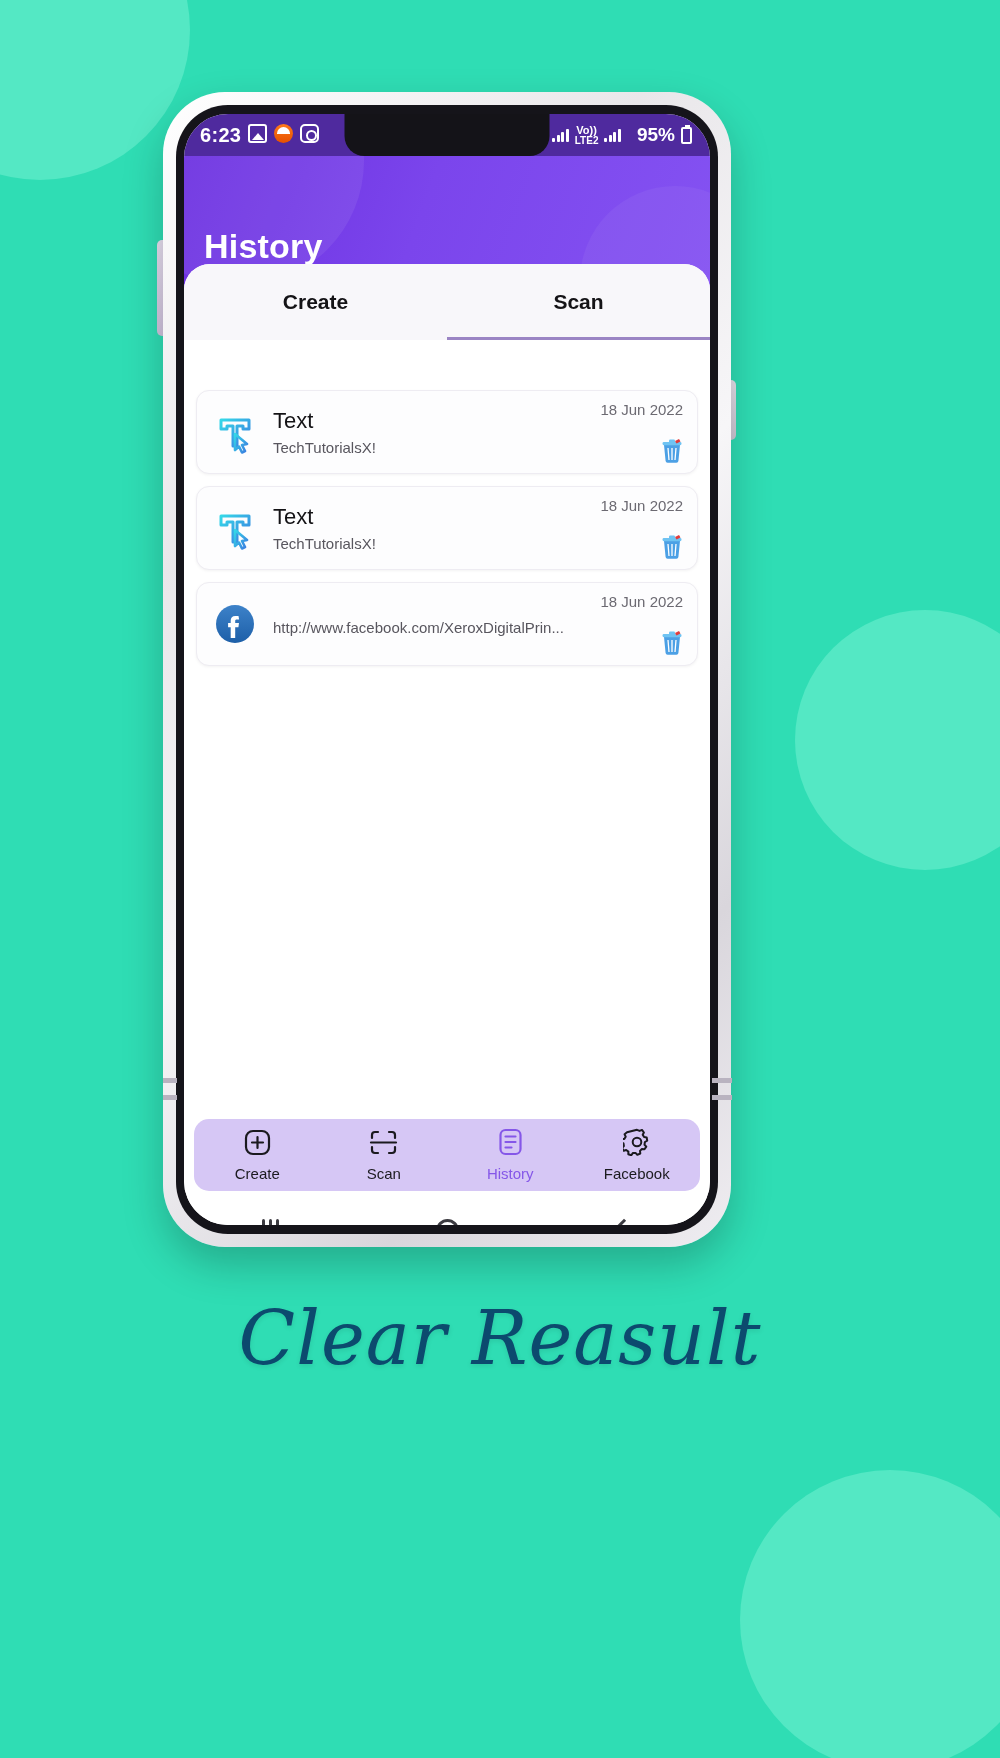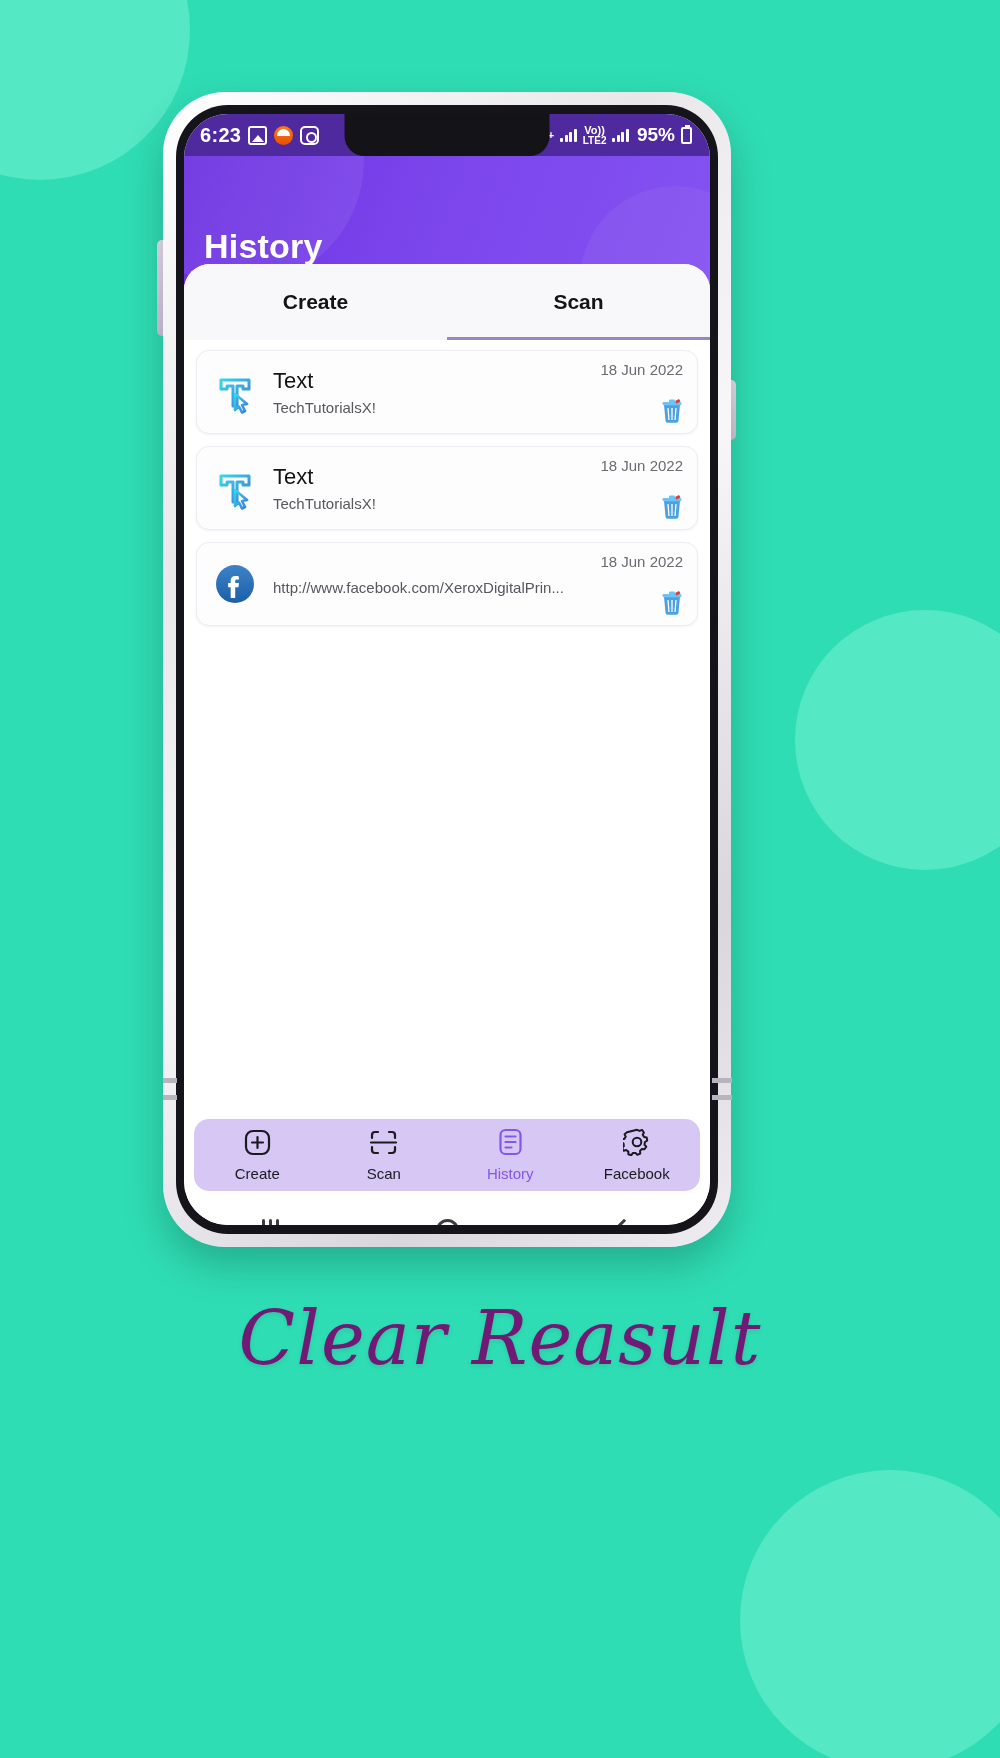--- a/index.html
+++ b/index.html
@@ -55,21 +55,21 @@
   
   #statusbar {
     position: relative;
     height: 42px;
     background: #4f2a9e;
     display: flex; align-items: center;
     padding: 0 18px 0 16px;
     color: #ffffff;
     font-size: 19px;
   }
-  #status-left { display: flex; align-items: center; gap: 7px; }
+  #status-left { display: flex; gap: 7px; }
   #clock { font-size: 20px; font-weight: 600; letter-spacing: .3px; }
   .sicon { width: 19px; height: 19px; display: inline-block; position: relative; }
   #photos-icon { border: 2px solid #fff; border-radius: 3px; }
   #photos-icon::after { content:""; position:absolute; left:2px; bottom:1px; width:0;height:0;
     border-left:6px solid transparent;border-right:6px solid transparent;border-bottom:7px solid #fff; }
   #zoom-icon { border-radius: 50%; background: linear-gradient(180deg,#ff7a1a,#e65100); }
   #zoom-icon::after { content:""; position:absolute; left:3px; top:3px; width:13px; height:7px;
     background:#fff; border-radius:7px 7px 0 0; }
   #insta-icon { border: 2px solid #fff; border-radius: 5px; }
   #insta-icon::after { content:""; position:absolute; left:4px; top:4px; width:7px;height:7px;
@@ -79,21 +79,21 @@
     width: 205px; height: 42px; background: #141318;
     border-radius: 0 0 20px 20px;
   }
   #status-right { margin-left: auto; display: flex; align-items: center; gap: 6px; font-size: 13px; }
   .net-txt { line-height: 1; text-align: center; font-weight: 700; font-size: 11px; }
   .net-txt small { display:block; font-size: 10px; font-weight: 700; }
   .bars { display: inline-flex; align-items: flex-end; gap: 1.5px; height: 14px; }
   .bars i { display:block; width: 3px; background: #fff; border-radius: 1px; }
   .bars i:nth-child(1){height:4px;} .bars i:nth-child(2){height:7px;}
   .bars i:nth-child(3){height:10px;} .bars i:nth-child(4){height:13px;}
-  #battery-pct { font-size: 19px; font-weight: 700; margin-left: 2px; }
+  #battery-pct { font-size: 19px; font-weight: 700; margin-left: 10px; }
   #battery-icon { width: 11px; height: 17px; border: 2px solid #fff; border-radius: 2px; position: relative; }
   #battery-icon::after { content:""; position:absolute; left:2px; top:-4px; width:5px; height:2px; background:#fff; }
 
   
   #app-header {
     position: relative;
     height: 132px;
     background: linear-gradient(110deg,#6b2fe0 0%,#7b45ec 45%,#8452f2 100%);
     overflow: hidden;
   }
@@ -112,21 +112,21 @@
     color: #ffffff; font-size: 34px; font-weight: 600; letter-spacing: .2px;
   }
 
   
   #sheet {
     position: relative;
     height: calc(100% - 42px - 132px);
     background: #ffffff;
     border-radius: 26px 26px 0 0;
     margin-top: -24px;
-    display: flex; flex-direction: column;
+    display: flex; flex-direction: column; gap: 40px;
   }
   #tabs {
     display: flex;
     background: #f8f7fa;
     border-radius: 26px 26px 0 0;
     height: 76px;
   }
   .tab {
     flex: 1;
     display: flex; align-items: center; justify-content: center;
@@ -183,21 +183,21 @@
   }
   #nav-recents { display: flex; gap: 4px; }
   #nav-recents i { display:block; width: 3px; height: 22px; background: #3b3a40; border-radius: 2px; }
   #nav-home { width: 23px; height: 23px; border: 3px solid #3b3a40; border-radius: 50%; }
   #nav-back { width: 16px; height: 16px; border-left: 3px solid #3b3a40; border-bottom: 3px solid #3b3a40;
               transform: rotate(45deg); }
 
   
   #caption {
     position: absolute; left: 0; right: 0; top: 1285px;
-    text-align: center; color: #701a75;
+    text-align: center; color: #0c4a6e;
     font-family: "DejaVu Serif", serif;
     font-style: italic;
     font-size: 74px;
     line-height: 1.45;
     letter-spacing: 1px;
     text-shadow: 0 2px 5px rgba(0,0,0,.10);
   }
   #caption .ln { display: block; }
 </style>
 </head>

